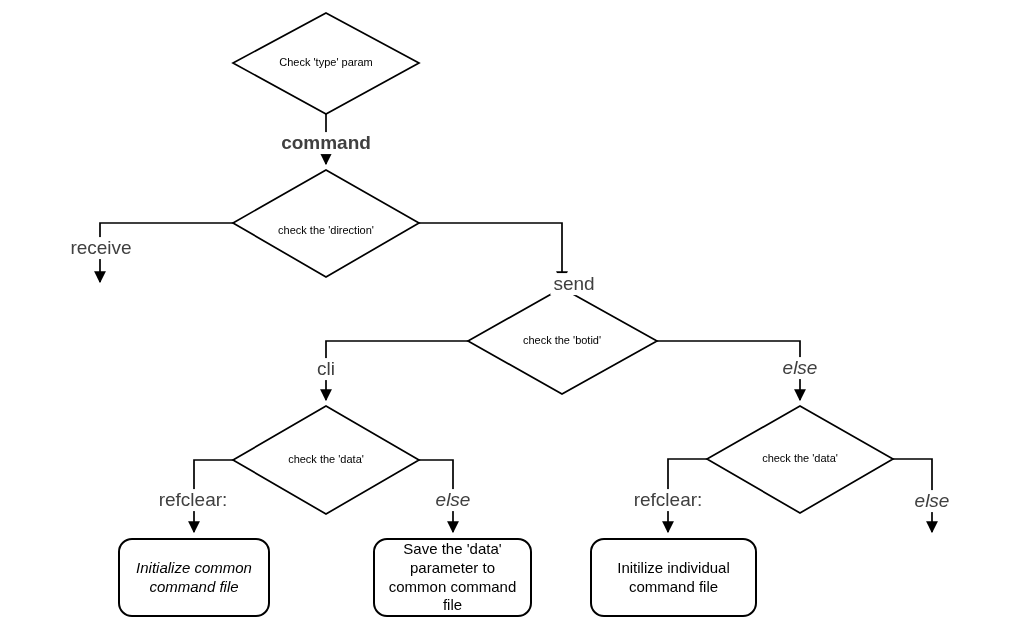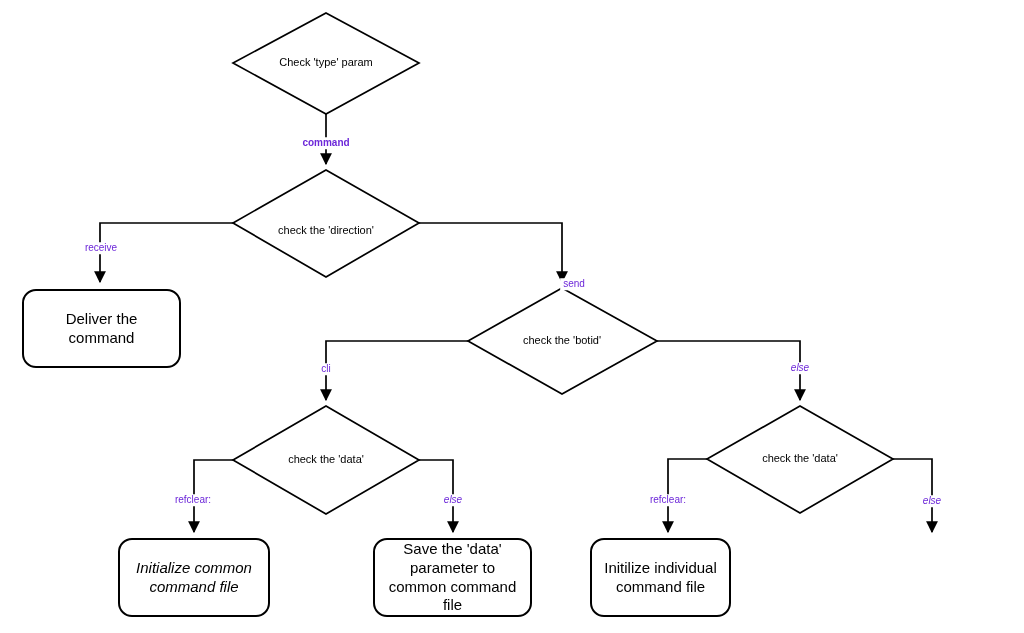--- a/index.html
+++ b/index.html
@@ -29,23 +29,23 @@
     line-height: 1.2;
     color: #000000;
     white-space: nowrap;
     pointer-events: none;
   }
   .edge-label {
     position: absolute;
     transform: translate(-50%, -50%);
     background: #ffffff;
     padding: 0 3px;
-    font-size: 10px;
+    font-size: 19px;
     line-height: 1.15;
-    color: #6d28d9;
+    color: #404040;
     white-space: nowrap;
   }
   .edge-label.bold { font-weight: bold; }
   .edge-label.italic { font-style: italic; }
   .process-box {
     position: absolute;
     border: 2px solid #000000;
     border-radius: 14px;
     background: #ffffff;
     display: flex;
@@ -91,24 +91,23 @@
       <polygon points="800,406 893,459 800,513 707,459"></polygon>
     </g>
   </svg>
 
   <div class="node-label" style="left:326px; top:63px;">Check 'type' param</div>
   <div class="node-label" style="left:326px; top:223px;margin-top:8px;">check the 'direction'</div>
   <div class="node-label" style="left:562px; top:341px;">check the 'botid'</div>
   <div class="node-label" style="left:326px; top:460px;">check the 'data'</div>
   <div class="node-label" style="left:800px; top:459px;">check the 'data'</div>
 
-  <div class="process-box" style="left:22px; top:289px; width:159px; height:79px;">Deliver the command</div>
   <div class="process-box" style="left:118px; top:538px; width:152px; height:79px;font-style:italic;">Initialize common command file</div>
   <div class="process-box" style="left:373px; top:538px; width:159px; height:79px;">Save the 'data' parameter to common command file</div>
-  <div class="process-box" style="left:590px; top:538px; width:141px; height:79px;">Initilize individual command file</div>
+  <div class="process-box" style="left:590px; top:538px; width:167px; height:79px;">Initilize individual command file</div>
 
   <div class="edge-label bold" style="left:326px; top:143px;">command</div>
   <div class="edge-label" style="left:101px; top:248px;">receive</div>
   <div class="edge-label" style="left:574px; top:248px;margin-top:36px;">send</div>
   <div class="edge-label" style="left:326px; top:369px;">cli</div>
   <div class="edge-label italic" style="left:800px; top:368px;">else</div>
   <div class="edge-label" style="left:193px; top:500px;">refclear:</div>
   <div class="edge-label italic" style="left:453px; top:500px;">else</div>
   <div class="edge-label" style="left:668px; top:500px;">refclear:</div>
   <div class="edge-label italic" style="left:932px; top:501px;">else</div>

